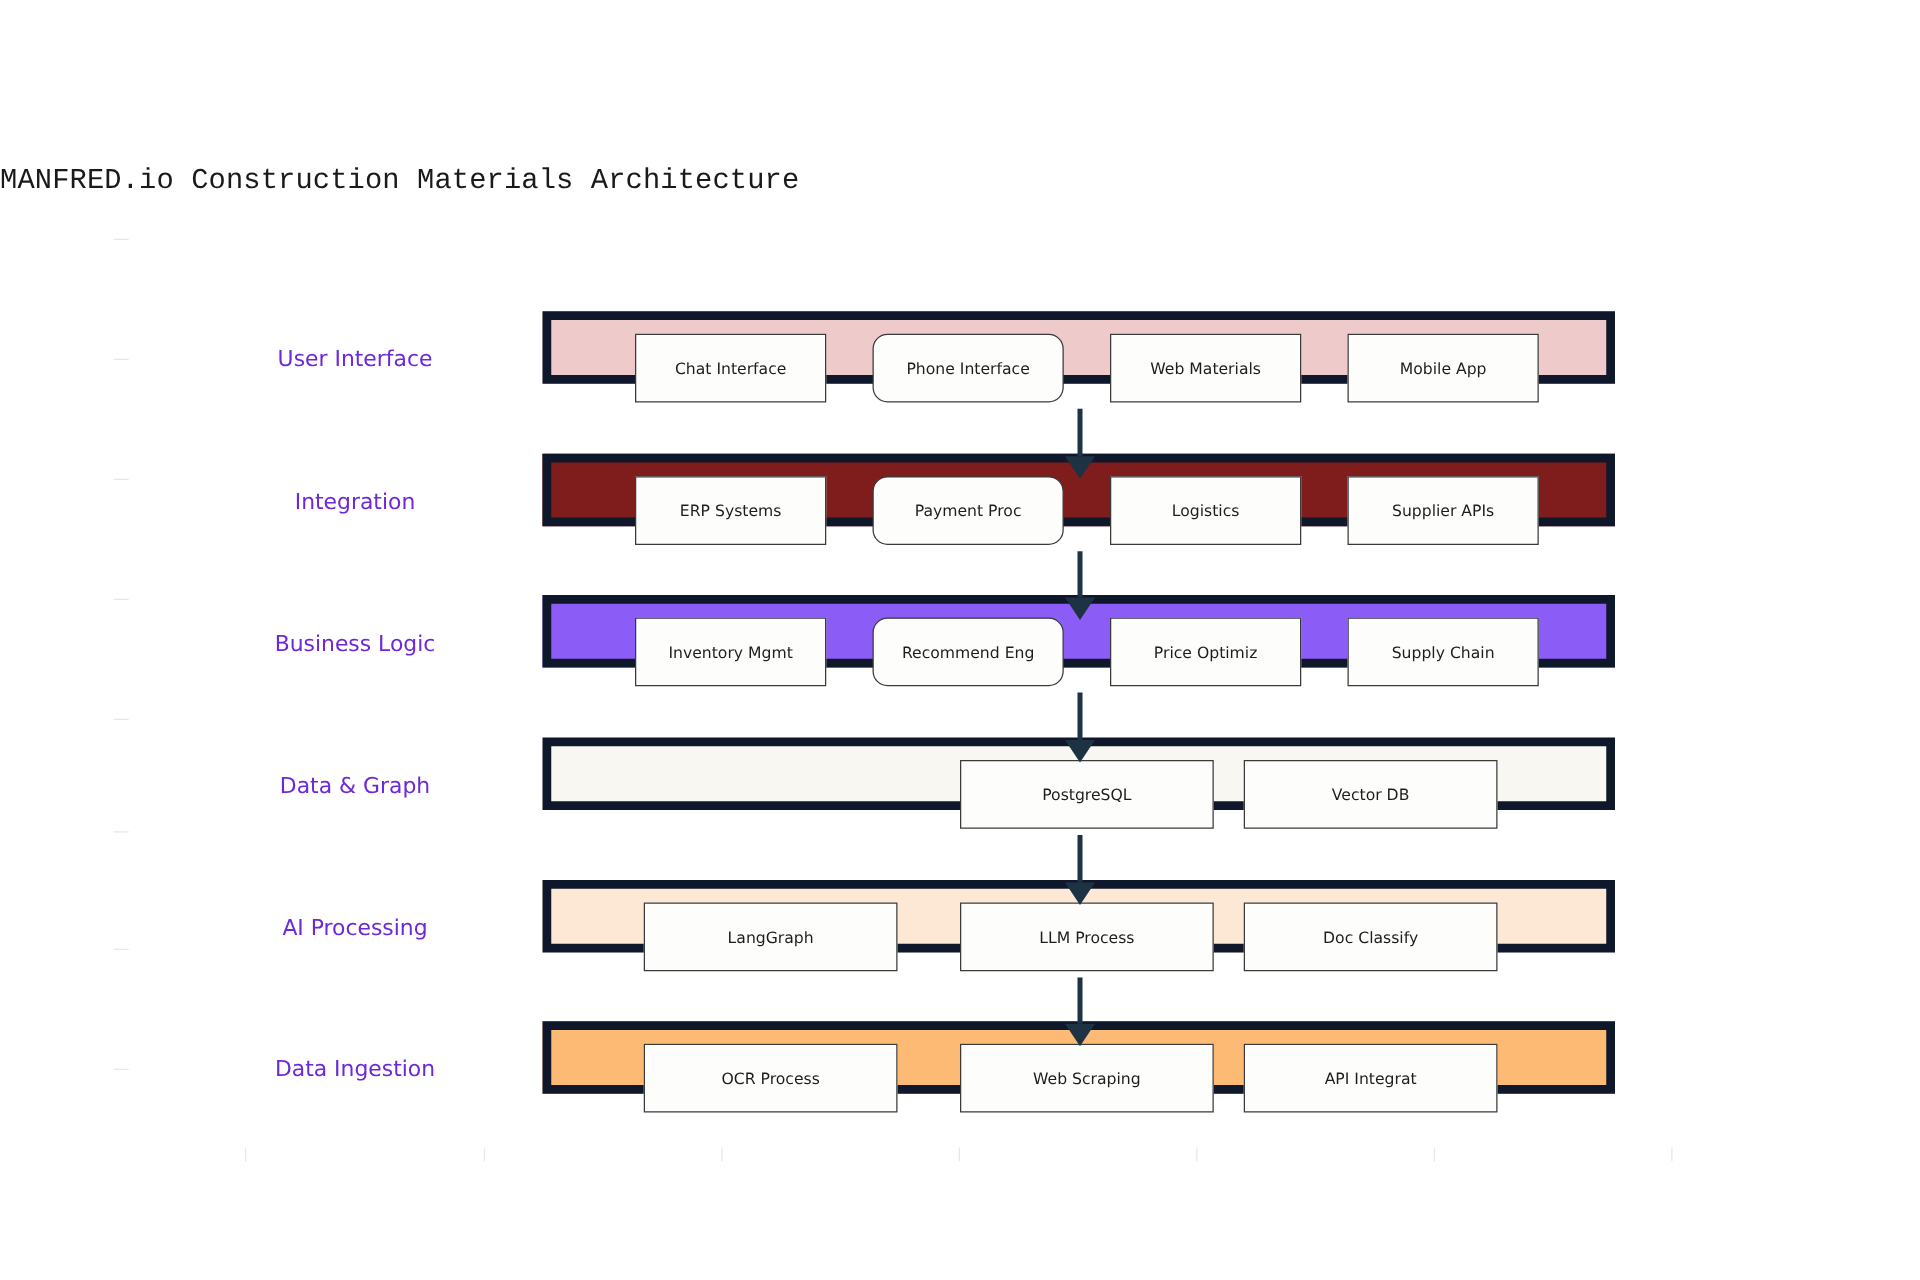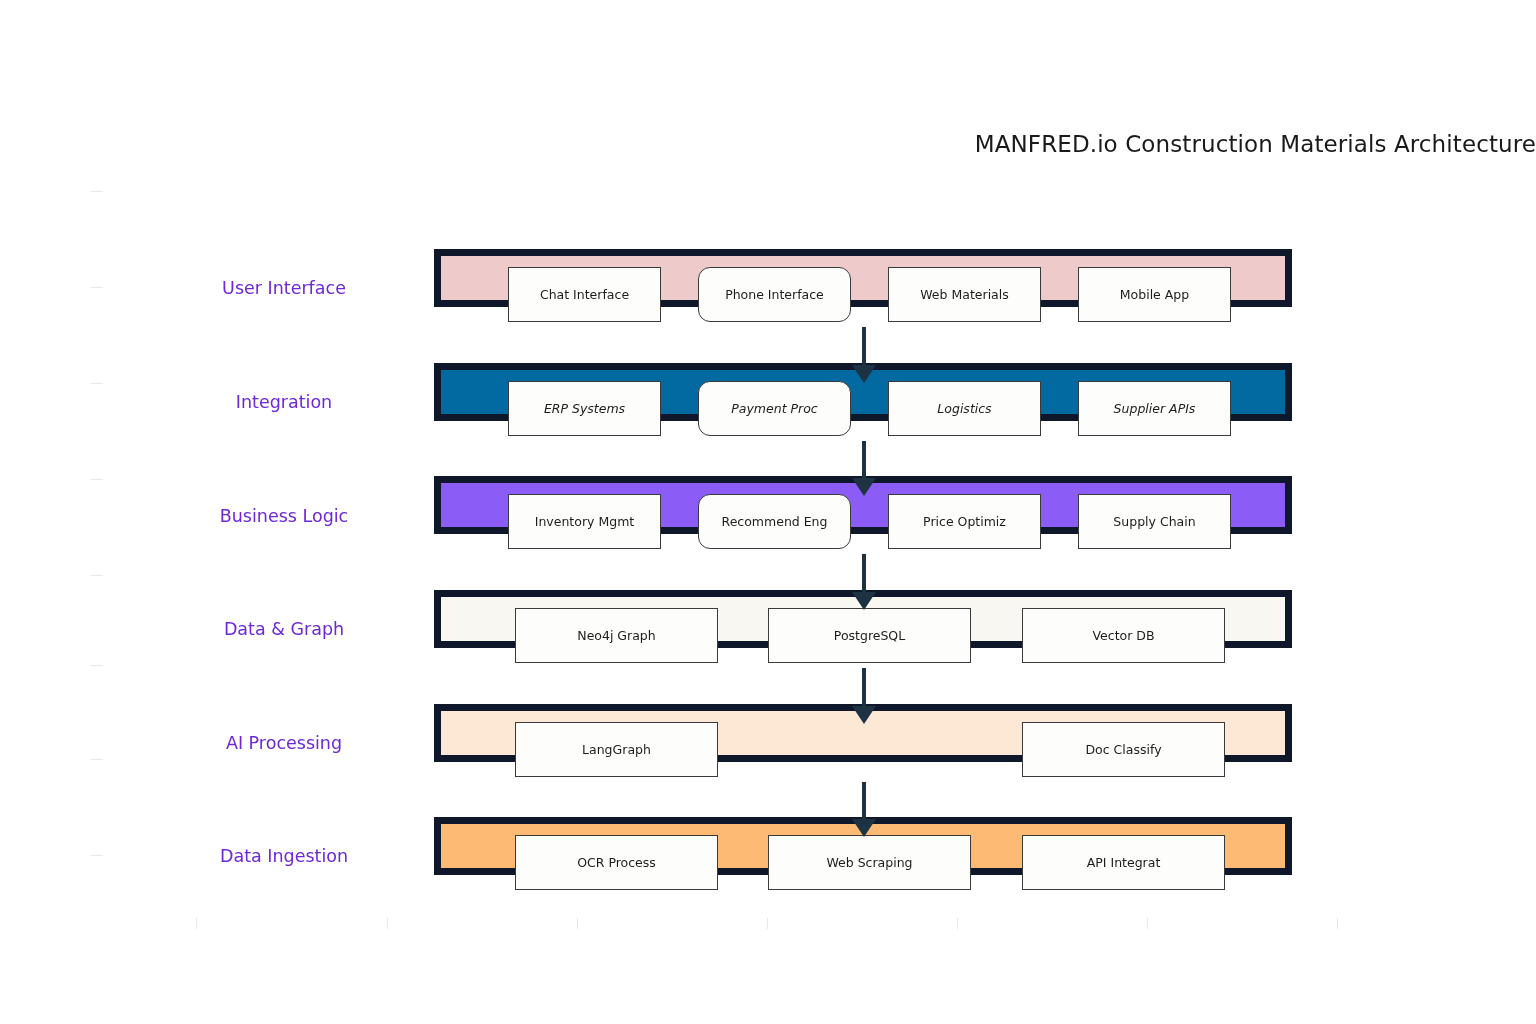--- a/index.html
+++ b/index.html
@@ -22,26 +22,27 @@
     width: 1536px;
     height: 1024px;
   }
 
   
   #diagram-title {
     position: absolute;
     left: 0;
     top: 131px;
     width: 1536px;
-    text-align: right;
+    text-align: left;
     font-size: 23px;
     font-weight: 400;
     color: #1a1a1a;
     letter-spacing: 0.1px;
     white-space: nowrap;
+    font-family: Liberation Mono, monospace;
   }
 
   
   .tick-left {
     position: absolute;
     left: 91px;
     width: 12px;
     height: 1px;
     background: #e8e8ea;
   }
@@ -93,21 +94,21 @@
   .cols4 .comp-box { width: 153px; }
   .cols4 .c0 { left: 67px; }
   .cols4 .c1 { left: 257px; border-radius: 12px; }
   .cols4 .c2 { left: 447px; }
   .cols4 .c3 { left: 637px; }
 
   
   .cols3 .comp-box { width: 203px; }
   .cols3 .c0 { left: 74px; }
   .cols3 .c1 { left: 327px; }
-  .cols3 .c2 { left: 581px; }
+  .cols3 .c2 { left: 554px; }
 
   
   .arrow-shaft {
     position: absolute;
     left: 862px;
     width: 4px;
     background: #1d3343;
   }
   .arrow-head {
     position: absolute;
@@ -155,21 +156,21 @@
           <span>Phone Interface</span>
         </div>
         <div class="comp-box c2">
           <span>Web Materials</span>
         </div>
         <div class="comp-box c3">
           <span>Mobile App</span>
         </div>
       </div>
       <div class="layer-label" style="top: 278px;">User Interface</div>
-      <div class="layer-row cols4" style="top: 363px; background: #0369a1; font-style: italic;">
+      <div class="layer-row cols4" style="top: 363px; background: #7f1d1d;">
         <div class="comp-box c0">
           <span>ERP Systems</span>
         </div>
         <div class="comp-box c1">
           <span>Payment Proc</span>
         </div>
         <div class="comp-box c2">
           <span>Logistics</span>
         </div>
         <div class="comp-box c3">
@@ -186,34 +187,34 @@
         </div>
         <div class="comp-box c2">
           <span>Price Optimiz</span>
         </div>
         <div class="comp-box c3">
           <span>Supply Chain</span>
         </div>
       </div>
       <div class="layer-label" style="top: 506px;">Business Logic</div>
       <div class="layer-row cols3" style="top: 590px; background: rgb(248, 247, 242);">
-        <div class="comp-box c0">
-          <span>Neo4j Graph</span>
-        </div>
         <div class="comp-box c1">
           <span>PostgreSQL</span>
         </div>
         <div class="comp-box c2">
           <span>Vector DB</span>
         </div>
       </div>
       <div class="layer-label" style="top: 619px;">Data &amp; Graph</div>
       <div class="layer-row cols3" style="top: 704px; background: rgb(253, 232, 214);">
         <div class="comp-box c0">
           <span>LangGraph</span>
+        </div>
+        <div class="comp-box c1">
+          <span>LLM Process</span>
         </div>
         <div class="comp-box c2">
           <span>Doc Classify</span>
         </div>
       </div>
       <div class="layer-label" style="top: 733px;">AI Processing</div>
       <div class="layer-row cols3" style="top: 817px; background: #fdba74;">
         <div class="comp-box c0">
           <span>OCR Process</span>
         </div>

